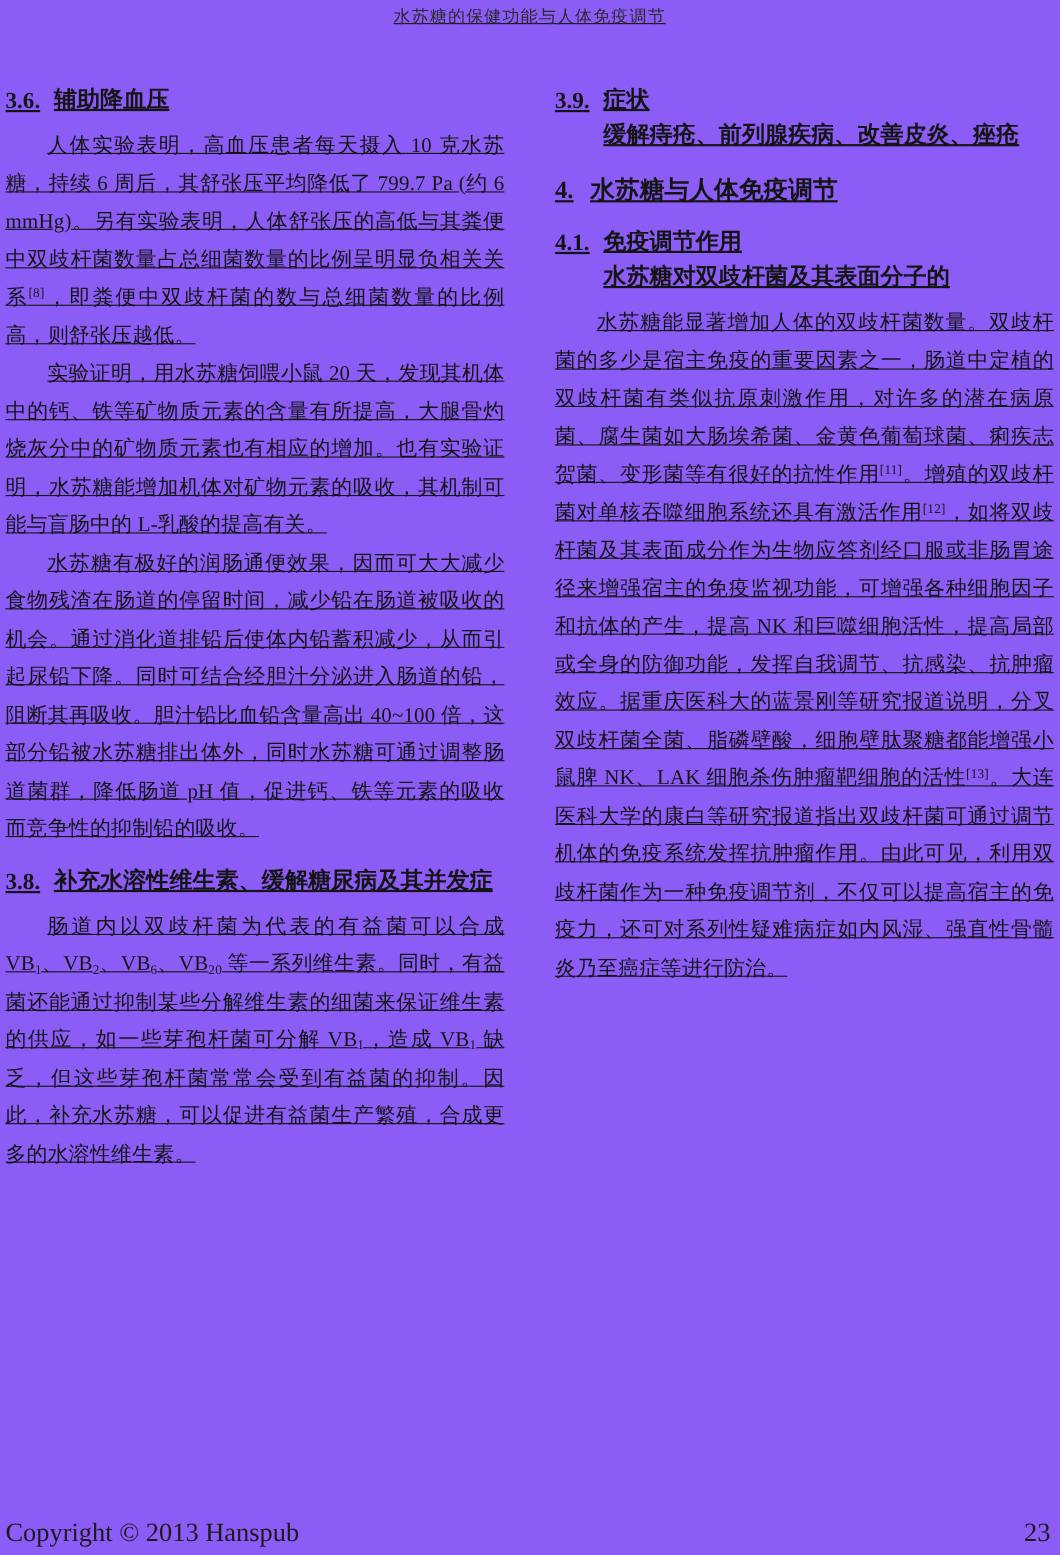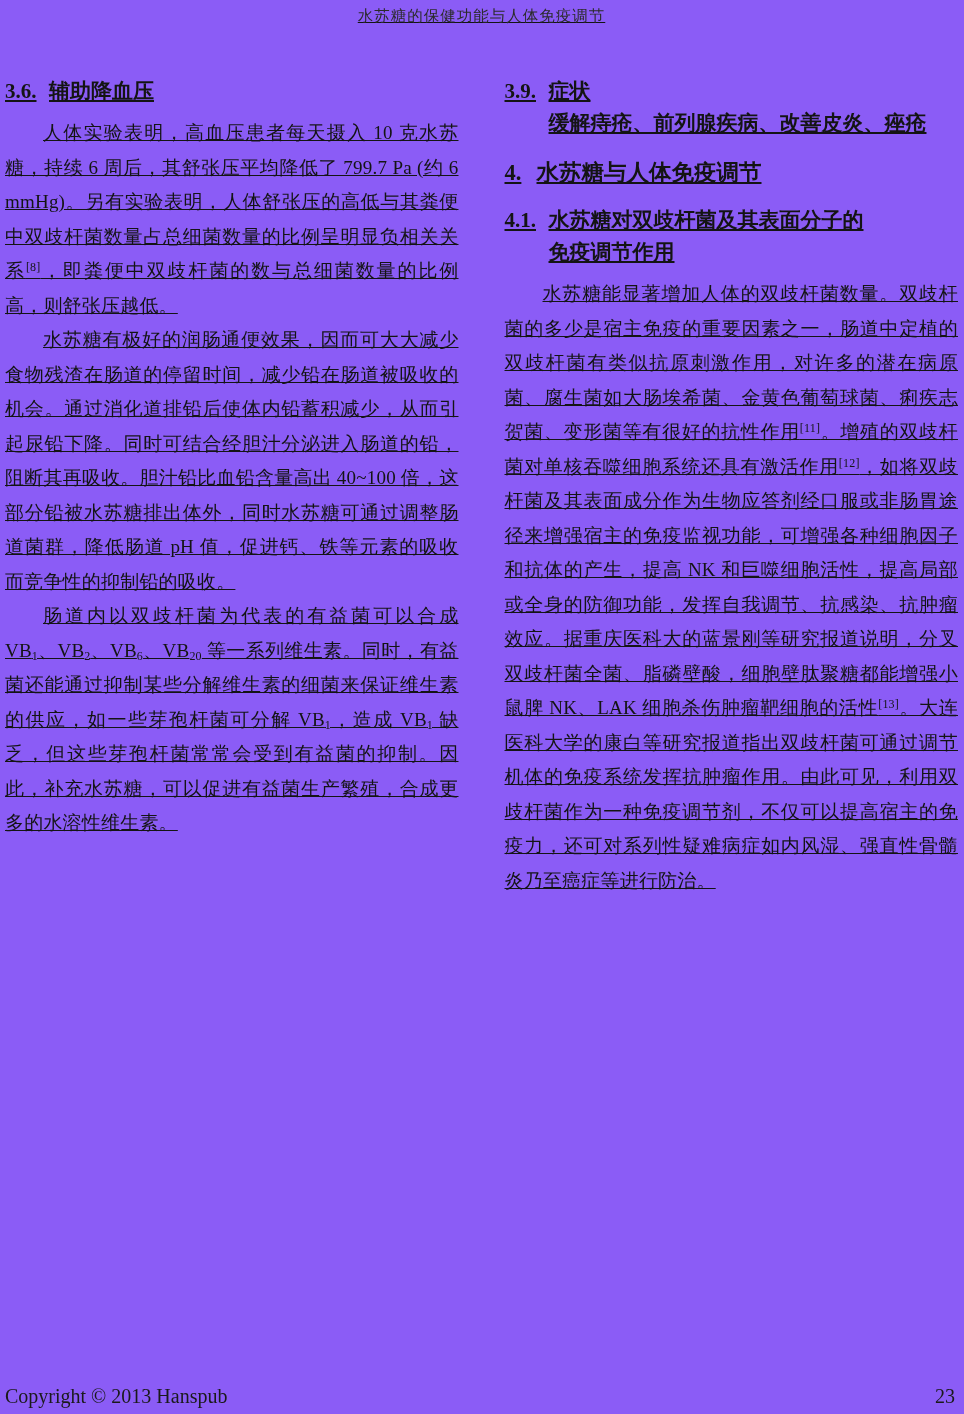--- a/index.html
+++ b/index.html
@@ -64,21 +64,21 @@
   .h2 .hnum { width: 32px; }
 
   .footer {
     position: absolute;
     left: 5px;
     right: 9px;
     bottom: 6px;
     display: flex;
     justify-content: space-between;
     align-items: baseline;
-    font-size: 20px;
+    font-size: 24px;
     color: #1a1a1a;
     text-align: right;
   }
 </style>
 </head>
 <body>
 
 <div class="page">
 
   <div class="running-title">水苏糖的保健功能与人体免疫调节</div>
@@ -89,22 +89,30 @@
 
       <div class="heading h3">
         <span class="hnum">3.6.</span>
         <span class="htext">
           <span class="hline">辅助降血压</span>
           <span class="hline"></span>
         </span>
       </div>
       <p class="para indent">人体实验表明，高血压患者每天摄入 10 克水苏糖，持续 6 周后，其舒张压平均降低了 799.7 Pa (约 6 mmHg)。另有实验表明，人体舒张压的高低与其粪便中双歧杆菌数量占总细菌数量的比例呈明显负相关关系<sup>[8]</sup>，即粪便中双歧杆菌的数与总细菌数量的比例高，则舒张压越低。</p>
 
+      <p class="para indent">实验证明，用水苏糖饲喂小鼠 20 天，发现其机体中的钙、铁等矿物质元素的含量有所提高，大腿骨灼烧灰分中的矿物质元素也有相应的增加。也有实验证明，水苏糖能增加机体对矿物元素的吸收，其机制可能与盲肠中的 L-乳酸的提高有关。</p>
       <p class="para indent">水苏糖有极好的润肠通便效果，因而可大大减少食物残渣在肠道的停留时间，减少铅在肠道被吸收的机会。通过消化道排铅后使体内铅蓄积减少，从而引起尿铅下降。同时可结合经胆汁分泌进入肠道的铅，阻断其再吸收。胆汁铅比血铅含量高出 40~100 倍，这部分铅被水苏糖排出体外，同时水苏糖可通过调整肠道菌群，降低肠道 pH 值，促进钙、铁等元素的吸收而竞争性的抑制铅的吸收。</p>
 
+      <div class="heading h3">
+        <span class="hnum">3.8.</span>
+        <span class="htext">
+          <span class="hline">补充水溶性维生素、缓解糖尿病及其并发症</span>
+          <span class="hline"></span>
+        </span>
+      </div>
       <p class="para indent">肠道内以双歧杆菌为代表的有益菌可以合成 VB<sub>1</sub>、VB<sub>2</sub>、VB<sub>6</sub>、VB<sub>20</sub> 等一系列维生素。同时，有益菌还能通过抑制某些分解维生素的细菌来保证维生素的供应，如一些芽孢杆菌可分解 VB<sub>1</sub>，造成 VB<sub>1</sub> 缺乏，但这些芽孢杆菌常常会受到有益菌的抑制。因此，补充水苏糖，可以促进有益菌生产繁殖，合成更多的水溶性维生素。</p>
     </div>
 
     <div class="col">
       <div class="heading h3">
         <span class="hnum">3.9.</span>
         <span class="htext">
           <span class="hline">症状</span>
           <span class="hline">缓解痔疮、前列腺疾病、改善皮炎、痤疮</span>
         </span>
@@ -114,22 +122,22 @@
         <span class="hnum">4.</span>
         <span class="htext">
           <span class="hline">水苏糖与人体免疫调节</span>
           <span class="hline"></span>
         </span>
       </div>
 
       <div class="heading h3">
         <span class="hnum">4.1.</span>
         <span class="htext">
+          <span class="hline">免疫调节作用</span>
           <span class="hline">水苏糖对双歧杆菌及其表面分子的</span>
-          <span class="hline">免疫调节作用</span>
         </span>
       </div>
       <p class="para indent">水苏糖能显著增加人体的双歧杆菌数量。双歧杆菌的多少是宿主免疫的重要因素之一，肠道中定植的双歧杆菌有类似抗原刺激作用，对许多的潜在病原菌、腐生菌如大肠埃希菌、金黄色葡萄球菌、痢疾志贺菌、变形菌等有很好的抗性作用<sup>[11]</sup>。增殖的双歧杆菌对单核吞噬细胞系统还具有激活作用<sup>[12]</sup>，如将双歧杆菌及其表面成分作为生物应答剂经口服或非肠胃途径来增强宿主的免疫监视功能，可增强各种细胞因子和抗体的产生，提高 NK 和巨噬细胞活性，提高局部或全身的防御功能，发挥自我调节、抗感染、抗肿瘤效应。据重庆医科大的蓝景刚等研究报道说明，分叉双歧杆菌全菌、脂磷壁酸，细胞壁肽聚糖都能增强小鼠脾 NK、LAK 细胞杀伤肿瘤靶细胞的活性<sup>[13]</sup>。大连医科大学的康白等研究报道指出双歧杆菌可通过调节机体的免疫系统发挥抗肿瘤作用。由此可见，利用双歧杆菌作为一种免疫调节剂，不仅可以提高宿主的免疫力，还可对系列性疑难病症如内风湿、强直性骨髓炎乃至癌症等进行防治。</p>
     </div>
 
   </div>
 
   <div class="footer">
     <span>Copyright © 2013 Hanspub</span>
     <span>23</span>

